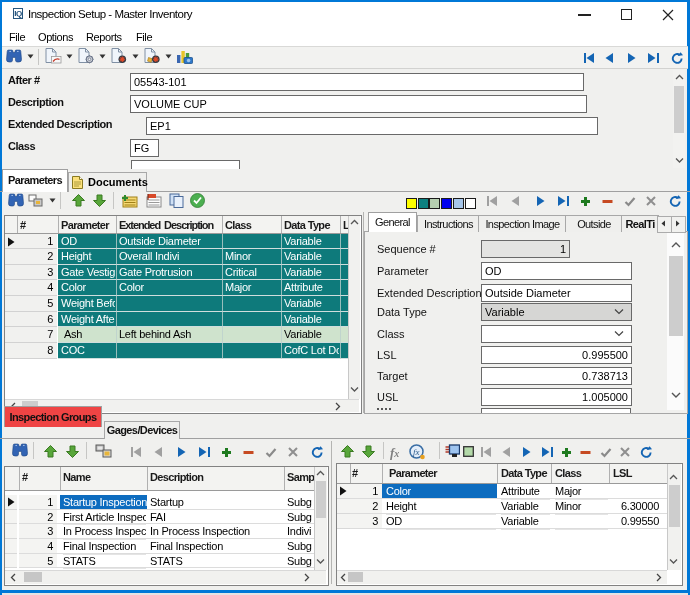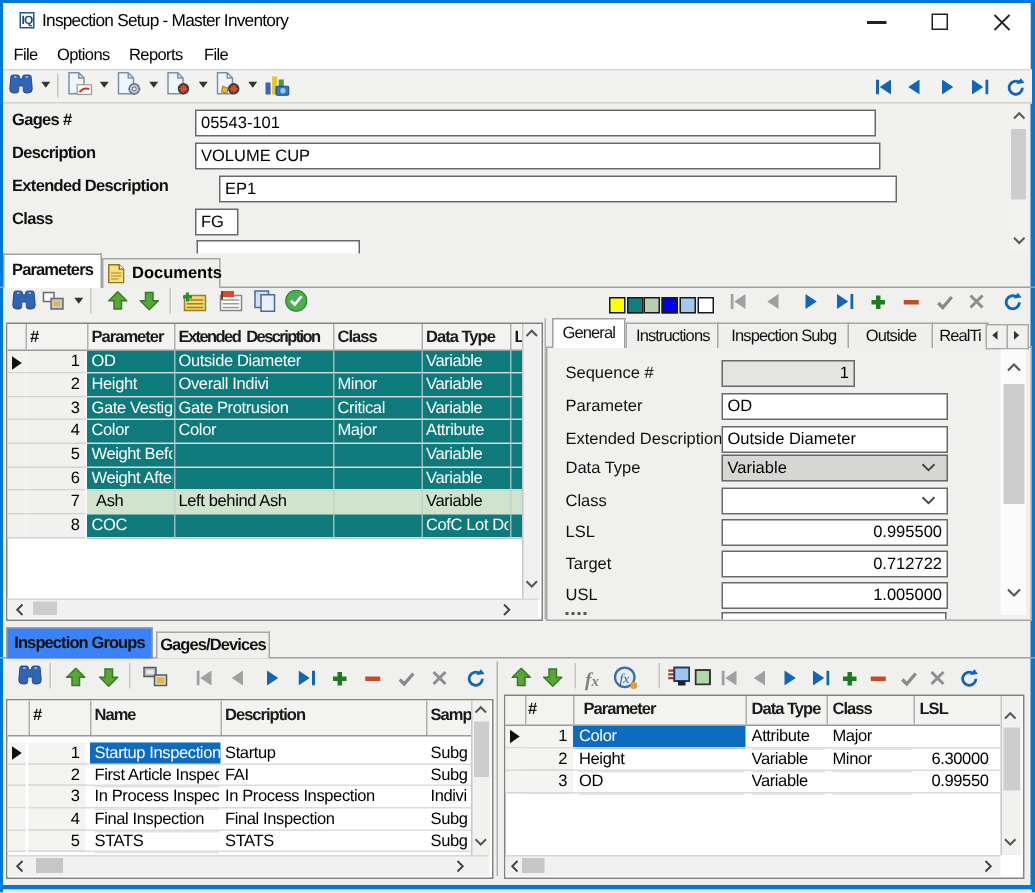--- a/index.html
+++ b/index.html
@@ -107,21 +107,21 @@
         <polygon points="0,0 0,10 7.5,5" fill="#1465b4"></polygon>
         <rect x="9" y="0" width="2" height="10" fill="#1465b4"></rect>
       </svg>
       <svg class="a" style="left:670px;top:52px" width="14" height="12">
         <path d="M11.6,6.5 A4.4,4.4 0 1 1 9.9,3.0" fill="none" stroke="#1465b4" stroke-width="1.9"></path>
         <polygon points="7.6,4.0 13.0,3.3 10.6,0.2" fill="#1465b4"></polygon>
       </svg>
     </div>
 
 <div id="form">
-<div class="lbl" style="left:8px;top:74px">Gages #</div>
+<div class="lbl" style="left:8px;top:74px">After #</div>
 <div class="lbl" style="left:8px;top:96px">Description</div>
 <div class="lbl" style="left:8px;top:118px">Extended Description</div>
 <div class="lbl" style="left:8px;top:140px">Class</div>
 <div class="inp" style="left:130px;top:73px;width:449px;height:16px">05543-101</div>
 <div class="inp" style="left:130px;top:95px;width:452px;height:16px">VOLUME CUP</div>
 <div class="inp" style="left:146px;top:117px;width:447px;height:16px">EP1</div>
 <div class="inp" style="left:130px;top:139px;width:24px;height:16px">FG</div>
 <div class="a" style="left:131px;top:160px;width:107px;height:8px;border:1px solid #696969;border-bottom:none;background:#fff"></div>
 
 <div class="a" style="left:673px;top:70px;width:12px;height:98px;background:#f2f2f0"></div>
@@ -336,23 +336,23 @@
       <div class="a" style="left:22px;top:400.5px;width:16px;height:9.5px;background:#cdcdcd"></div>
       <svg class="a" style="left:334px;top:402px" width="7" height="9">
         <path d="M2,1 L5.5,4.5 L2,8" stroke="#444" stroke-width="1.3" fill="none"></path>
       </svg>
     </div>
 
 <div id="rpanel">
       <div class="a" style="left:363px;top:212px;width:1px;height:201px;background:#b4b4b2"></div>
       <div class="a" style="left:364px;top:231px;width:322px;height:181px;background:#f0f0ee;border:1px solid #a6a6a6"></div>
       <div class="tab" style="left:417px;top:215px;width:61px;height:16px;background:#efefed;border:1px solid #a8a8a8;border-bottom:none;line-height:16px;font-weight:normal;white-space:nowrap;overflow:hidden">Instructions</div>
-      <div class="tab" style="left:478px;top:215px;width:87px;height:16px;background:#efefed;border:1px solid #a8a8a8;border-bottom:none;line-height:16px;font-weight:normal;white-space:nowrap;overflow:hidden">Inspection Subg</div>
+      <div class="tab" style="left:478px;top:215px;width:87px;height:16px;background:#efefed;border:1px solid #a8a8a8;border-bottom:none;line-height:16px;font-weight:normal;white-space:nowrap;overflow:hidden">Inspection Image</div>
       <div class="tab" style="left:565px;top:215px;width:56px;height:16px;background:#efefed;border:1px solid #a8a8a8;border-bottom:none;line-height:16px;font-weight:normal;white-space:nowrap;overflow:hidden">Outside</div>
-      <div class="tab" style="left:621px;top:215px;width:36px;height:16px;background:#efefed;border:1px solid #a8a8a8;border-bottom:none;line-height:16px;font-weight:normal;white-space:nowrap;overflow:hidden">RealTi</div>
+      <div class="tab" style="left:621px;top:215px;width:36px;height:16px;background:#efefed;border:1px solid #a8a8a8;border-bottom:none;line-height:16px;font-weight:bold;white-space:nowrap;overflow:hidden">RealTi</div>
       <div class="tab" style="left:368px;top:212px;width:47px;height:19px;background:#fff;border:1px solid #a0a0a0;border-bottom:none;line-height:19px;font-weight:normal">General</div>
       <div class="a" style="left:657px;top:216px;width:13px;height:15px;background:#f1f1ef;border:1px solid #ababab"></div>
       <div class="a" style="left:671px;top:216px;width:13px;height:15px;background:#f1f1ef;border:1px solid #ababab"></div>
       <svg class="a" style="left:661px;top:220px" width="5" height="7">
         <polygon points="4,0.5 4,6.5 0.5,3.5" fill="#333"></polygon>
       </svg>
       <svg class="a" style="left:675px;top:220px" width="5" height="7">
         <polygon points="1,0.5 1,6.5 4.5,3.5" fill="#333"></polygon>
       </svg>
       <div class="a" style="left:377px;top:243px;font-size:11px;color:#111;white-space:nowrap">Sequence #</div>
@@ -361,21 +361,21 @@
       <div class="inp" style="left:481px;top:262px;width:146px;height:16px;background:#fff;line-height:16px">OD</div>
       <div class="a" style="left:377px;top:287px;font-size:11px;color:#111;white-space:nowrap">Extended Description</div>
       <div class="inp" style="left:481px;top:284px;width:146px;height:16px;background:#fff;line-height:16px">Outside Diameter</div>
       <div class="a" style="left:377px;top:306px;font-size:11px;color:#111;white-space:nowrap">Data Type</div>
       <div class="inp" style="left:481px;top:303px;width:146px;height:16px;background:#d6d6d4;line-height:16px">Variable</div>
       <div class="a" style="left:377px;top:328px;font-size:11px;color:#111;white-space:nowrap">Class</div>
       <div class="inp" style="left:481px;top:325px;width:146px;height:16px;background:#fff;line-height:16px"></div>
       <div class="a" style="left:377px;top:349px;font-size:11px;color:#111;white-space:nowrap">LSL</div>
       <div class="inp" style="left:481px;top:346px;width:146px;height:16px;background:#fff;text-align:right;padding-right:3px;padding-left:0;line-height:16px">0.995500</div>
       <div class="a" style="left:377px;top:370px;font-size:11px;color:#111;white-space:nowrap">Target</div>
-      <div class="inp" style="left:481px;top:367px;width:146px;height:16px;background:#fff;text-align:right;padding-right:3px;padding-left:0;line-height:16px">0.712722</div>
+      <div class="inp" style="left:481px;top:367px;width:146px;height:16px;background:#fff;text-align:right;padding-right:3px;padding-left:0;line-height:16px">0.738713</div>
       <div class="a" style="left:377px;top:391px;font-size:11px;color:#111;white-space:nowrap">USL</div>
       <div class="inp" style="left:481px;top:388px;width:146px;height:16px;background:#fff;text-align:right;padding-right:3px;padding-left:0;line-height:16px">1.005000</div>
       <div class="a" style="left:481px;top:408px;width:148px;height:4px;border:1px solid #696969;border-bottom:none;background:#fff"></div>
       <div class="a" style="left:377px;top:408px;width:14px;height:3px;border-top:2px dotted #555"></div>
       <svg class="a" style="left:614px;top:308px" width="10" height="7">
         <path d="M1,1.5 L5,5.5 L9,1.5" stroke="#444" stroke-width="1.2" fill="none"></path>
       </svg>
       <svg class="a" style="left:614px;top:330px" width="10" height="7">
         <path d="M1,1.5 L5,5.5 L9,1.5" stroke="#444" stroke-width="1.2" fill="none"></path>
       </svg>
@@ -385,21 +385,21 @@
       </svg>
       <div class="a" style="left:668.5px;top:256px;width:14px;height:80px;background:#cdcdcd"></div>
       <svg class="a" style="left:671px;top:391px" width="10" height="8">
         <path d="M1,2 L5,6 L9,2" stroke="#555" stroke-width="1.4" fill="none"></path>
       </svg>
     </div>
 
 <div id="tabs2">
 <div class="a" style="left:0px;top:438px;width:690px;height:1px;background:#a0a0a0"></div>
 <div class="tab" style="left:104px;top:421px;width:74px;height:17px;background:#efefed;border:1px solid #a8a8a8;border-bottom:none;line-height:17px">Gages/Devices</div>
-<div class="tab" style="left:4px;top:418px;width:96px;height:20px;background:#3b82f6;border:1px solid #a0a0a0;border-bottom:none;line-height:20px">Inspection Groups</div>
+<div class="tab" style="left:4px;top:406px;width:96px;height:20px;background:#ef4444;border:1px solid #a0a0a0;border-bottom:none;line-height:20px">Inspection Groups</div>
 </div>
 
 <div id="blpanel">
       <svg class="a" style="left:12px;top:443px" width="16" height="14">
         <path d="M2.6,1 h3 a1.4,1.4 0 0 1 1.4,1.4 v1.1 h2 V2.4 A1.4,1.4 0 0 1 10.4,1 h3 a1.4,1.4 0 0 1 1.4,1.4 l0.7,8 a2.6,2.6 0 0 1 -2.6,2.6 h-1.6 a1.8,1.8 0 0 1 -1.8,-1.8 V8.4 h-3 v2.8 a1.8,1.8 0 0 1 -1.8,1.8 H3.1 a2.6,2.6 0 0 1 -2.6,-2.6 l0.7,-8 A1.4,1.4 0 0 1 2.6,1 z" fill="#3264b4" stroke="#1d4684" stroke-width="0.6"></path>
         <path d="M3.4,2.4 h1.6 M11,2.4 h1.6" stroke="#aac4ea" stroke-width="1" fill="none"></path>
       </svg>
       <div class="sep" style="left:33px;top:442px;height:17px"></div>
       <svg class="a" style="left:44px;top:445px" width="13" height="13">
         <polygon points="6.5,0.5 12.5,6.5 9,6.5 9,12 4,12 4,6.5 0.5,6.5" fill="#58a63a" stroke="#3a7a22" stroke-width="1"></polygon>

